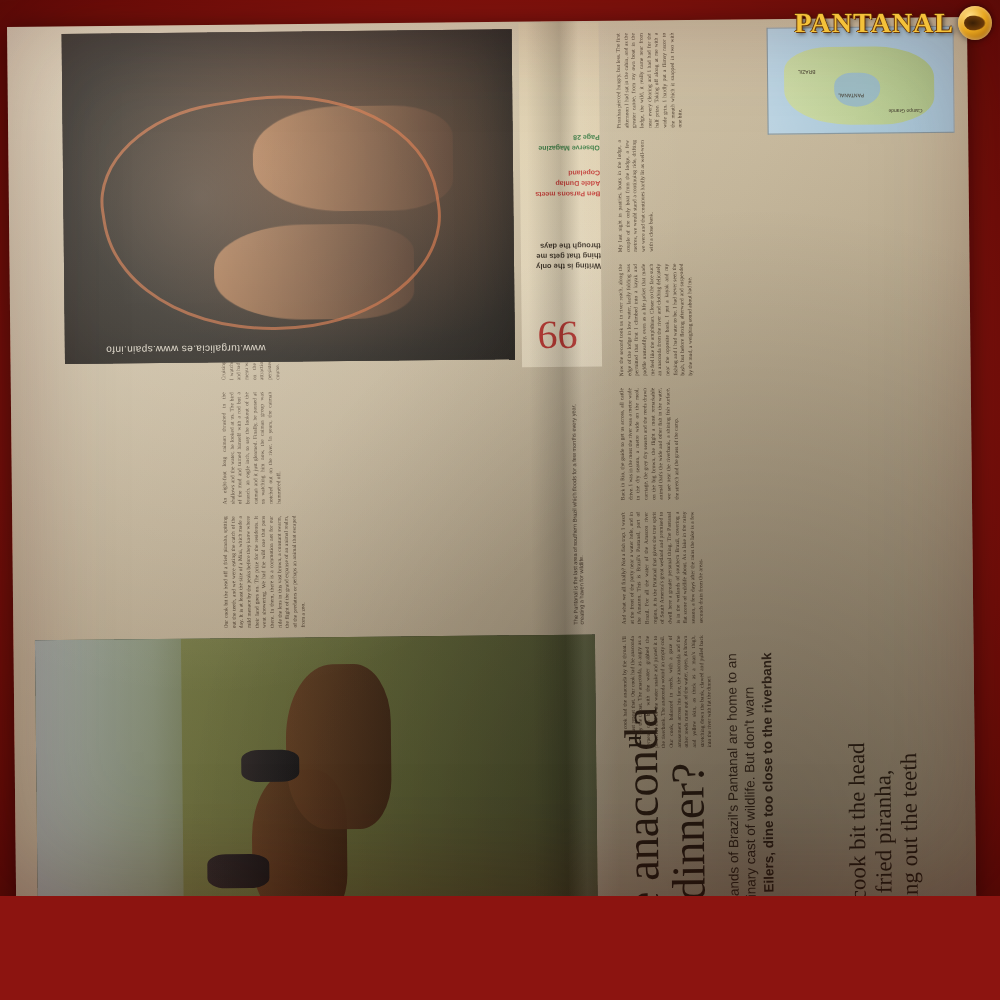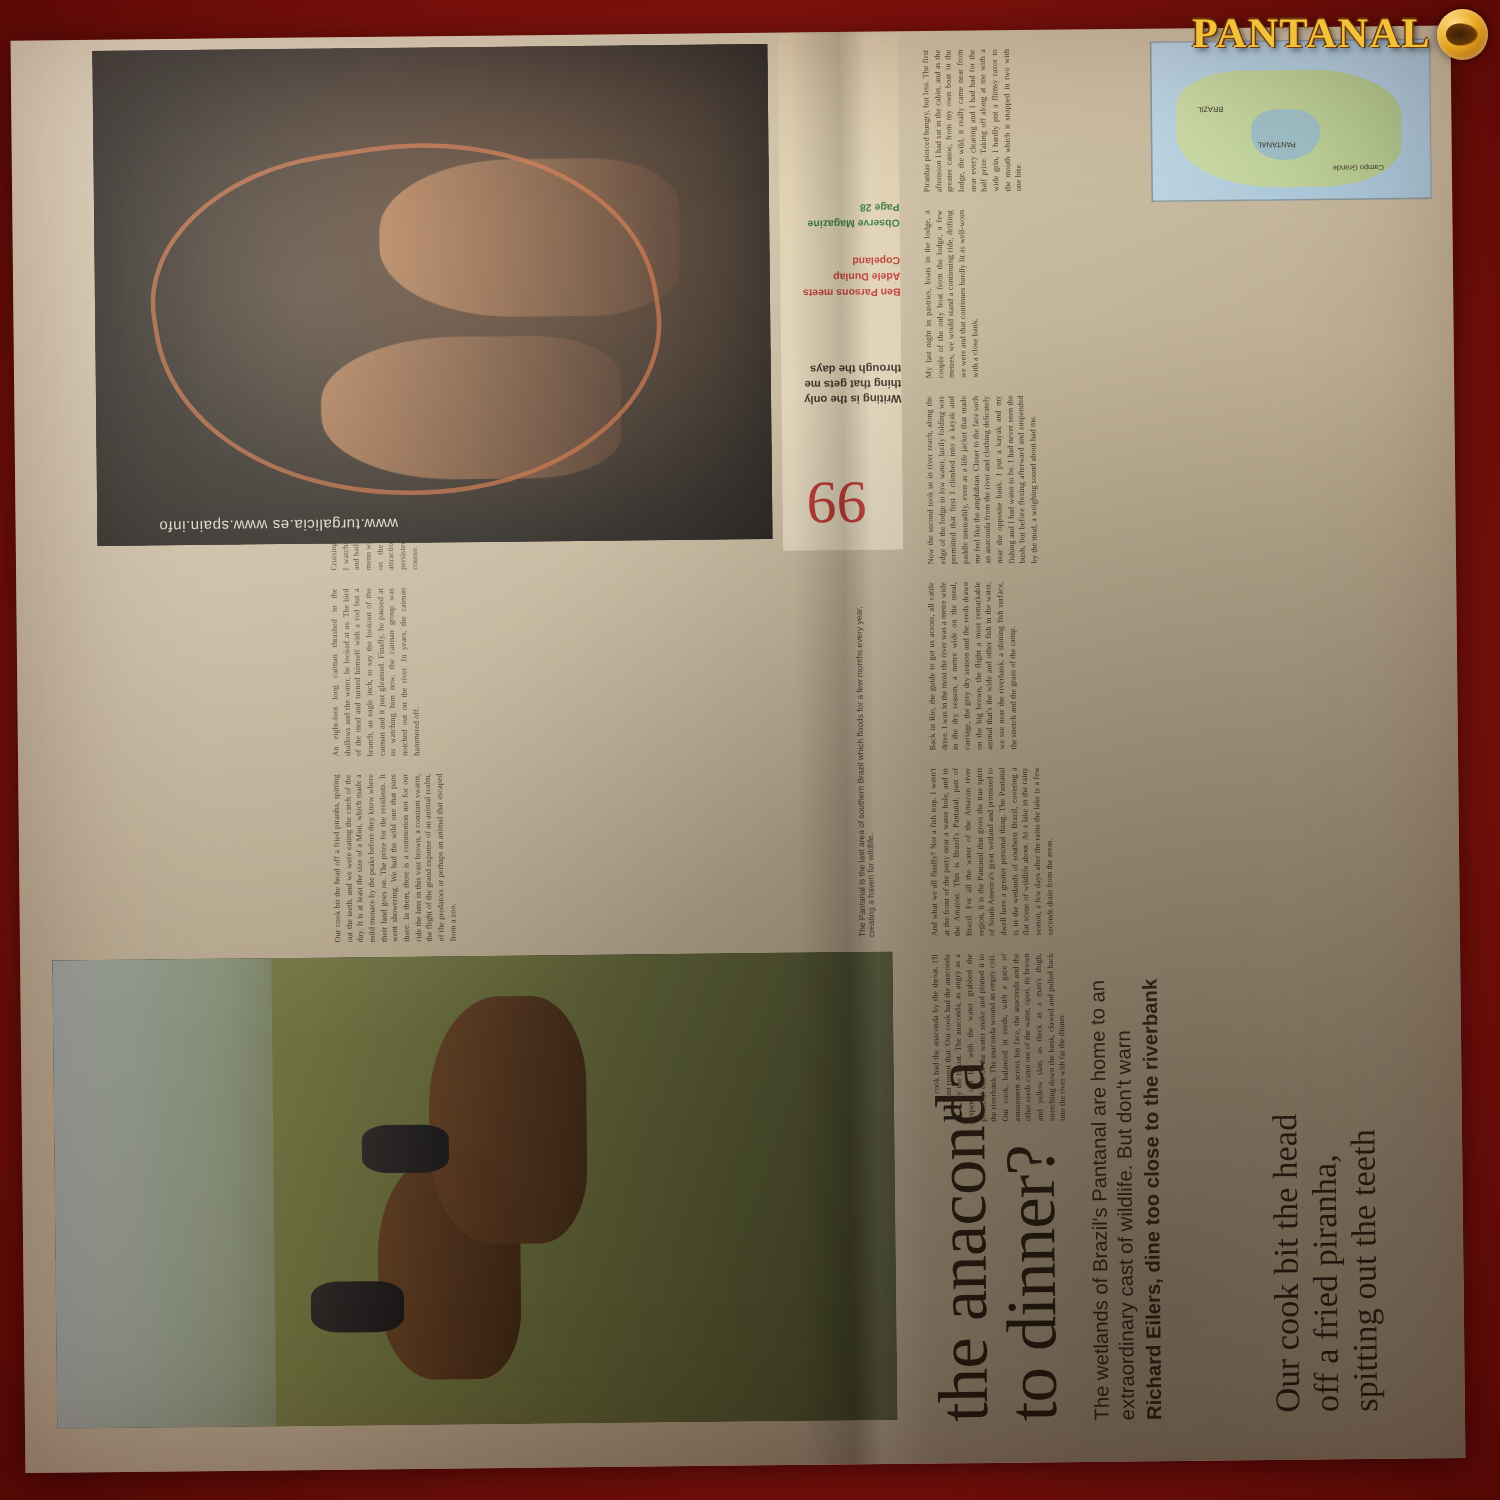--- a/index.html
+++ b/index.html
@@ -8,21 +8,21 @@
     background: #8c1410;
     width: 1000px;
     height: 1000px;
     overflow: hidden;
     font-family: "Liberation Serif", serif;
   }
 
   #stage {
     position: relative;
     width: 1000px;
-    height: 1000px;
+    height: 896px;
     background: radial-gradient(ellipse at 50% 45%, #a8221a 0%, #8d140f 55%, #5d0906 100%);
     overflow: hidden;
   }
 
   
   .page-wrap {
     position: absolute;
     left: 12px;
     top: 22px;
     width: 968px;

